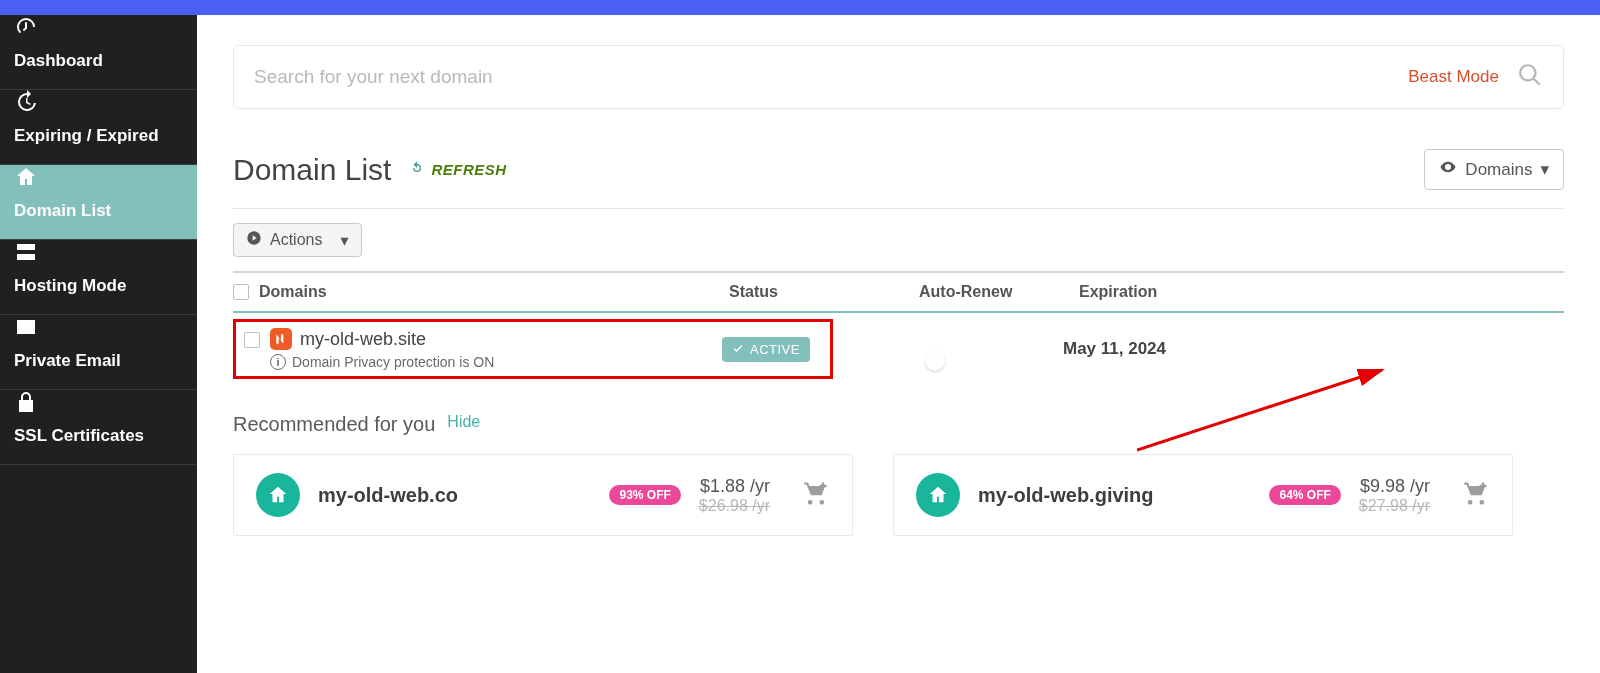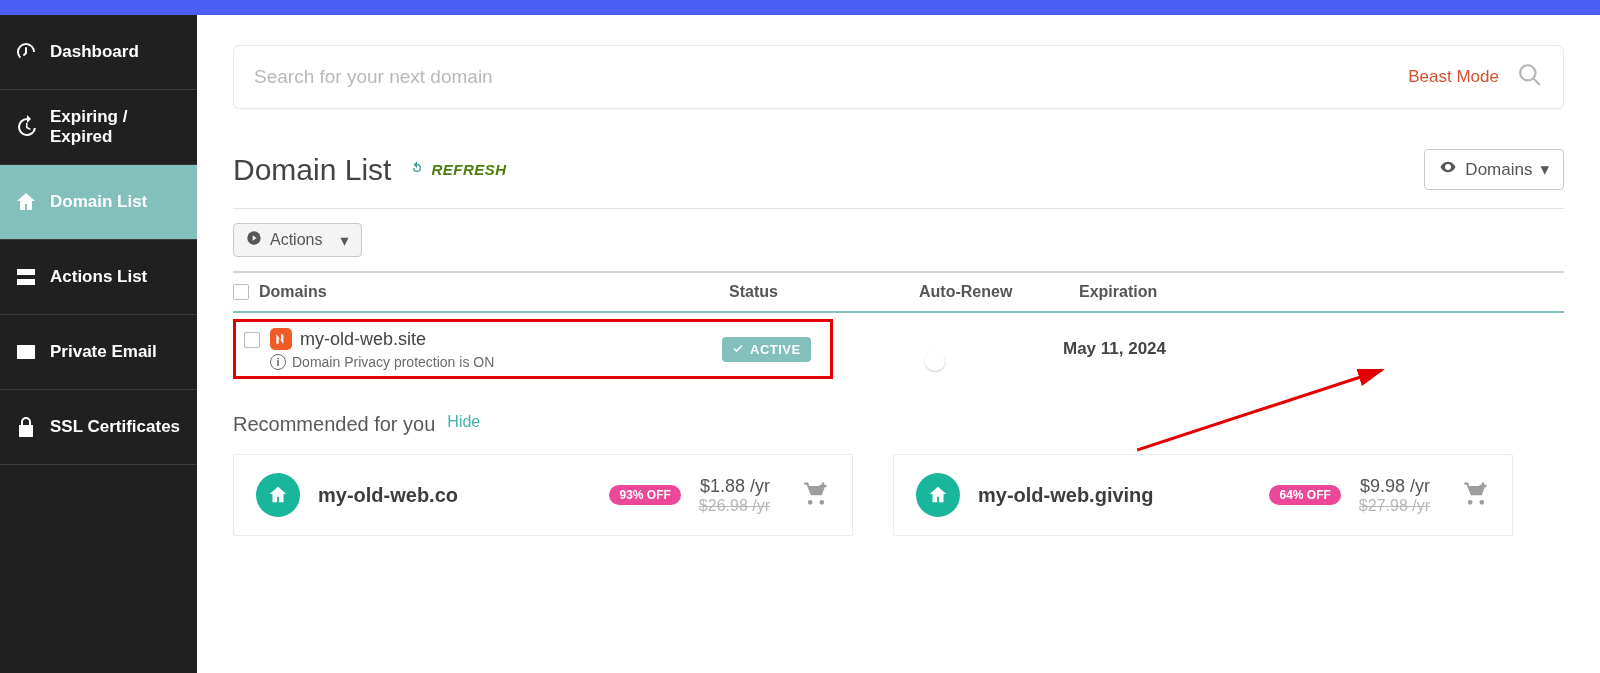--- a/index.html
+++ b/index.html
@@ -1,21 +1,21 @@
 <!DOCTYPE html>
 <html><head>
 <meta charset="utf-8">
 <style>
   * { box-sizing: border-box; margin: 0; padding: 0; }
   body { font-family: -apple-system, BlinkMacSystemFont, "Segoe UI", Arial, sans-serif; background: #fff; color: #333; }
   .topbar { height: 15px; background: #4b5ff5; width: 100%; }
   .page { display: flex; min-height: 658px; }
   
   .sidebar { width: 197px; background: #202020; color: #fdfdfd; display: flex; flex-direction: column; }
-  .sidebar-item { display: flex; align-items: center; height: 75px; padding: 0 14px; gap: 12px; font-size: 17px; font-weight: 600; border-bottom: 1px solid #3a3a3a; cursor: pointer; position: relative; }
+  .sidebar-item { display: flex; height: 75px; padding: 0 14px; gap: 12px; font-size: 17px; font-weight: 600; border-bottom: 1px solid #3a3a3a; cursor: pointer; position: relative; flex-direction: column; }
   .sidebar-item.active { background: #83c0bc; }
   .sidebar-item.active::after {
     content: ""; position: absolute; right: -10px; top: 50%; transform: translateY(-50%);
     width: 0; height: 0; border-top: 10px solid transparent; border-bottom: 10px solid transparent; border-left: 10px solid #83c0bc;
   }
   .sidebar .icon { width: 24px; height: 24px; display: inline-flex; align-items: center; justify-content: center; }
   
   .main { flex: 1; padding: 30px 36px; background: #fff; }
   .search-wrap { display: flex; align-items: center; border: 1px solid #e8e8e8; border-radius: 6px; padding: 16px 20px; box-shadow: 0 1px 3px rgba(0,0,0,0.03); margin-bottom: 40px; }
   .search-input { flex: 1; border: none; outline: none; font-size: 19px; color: #555; }
@@ -37,21 +37,21 @@
   .col-exp { flex: 0 0 220px; }
   .col-manage { flex: 1; text-align: right; }
   .chk { width: 16px; height: 16px; border: 1px solid #bdbdbd; border-radius: 2px; display:inline-block; }
   .highlight-box { border: 3px solid #e40000; padding: 6px 8px; margin: 6px 0; }
   .domain-cell { display:flex; flex-direction:column; gap:4px; }
   .domain-line1 { display:flex; align-items:center; gap:8px; }
   .nc-ico { width:22px; height:22px; background:#f05a24; border-radius:5px; display:inline-flex; align-items:center; justify-content:center; color:#fff; font-weight:700; font-size:14px; }
   .domain-name { font-size: 18px; color:#444; }
   .privacy-line { display:flex; align-items:center; gap:6px; font-size:14px; color:#6a6a6a; margin-left: 0; }
   .info-ico { width:16px; height:16px; border:1.5px solid #6a6a6a; border-radius:50%; display:inline-flex; align-items:center; justify-content:center; font-size:11px; font-weight:700; }
-  .status-badge { background:#83c0bc; color:#fff; font-weight:700; letter-spacing:0.5px; font-size:13px; border-radius:4px; padding:5px 10px; display:inline-flex; align-items:center; gap:6px; }
+  .status-badge { background:#83c0bc; color:#fff; font-weight:400; letter-spacing:0.5px; font-size:13px; border-radius:4px; padding:5px 10px; display:inline-flex; align-items:center; gap:6px; }
   .toggle { width:46px; height:24px; background:#d7d7d7; border-radius:14px; position:relative; cursor:pointer; }
   .toggle .knob { position:absolute; left:2px; top:2px; width:20px; height:20px; background:#fff; border-radius:50%; box-shadow:0 1px 2px rgba(0,0,0,0.2); }
   .exp-date { font-size:17px; color:#444; font-weight:600; }
   .manage-btn { border:1px solid #c9c9c9; background:#f6f6f6; border-radius:4px; padding:8px 14px; font-size:14px; font-weight:700; letter-spacing:0.5px; color:#575757; cursor:pointer; }
   .recommend-header { display:flex; align-items:flex-start; gap:12px; margin: 28px 0 18px; font-size:20px; color:#595959; }
   .hide-link { color:#45b3ab; font-size:16px; cursor:pointer; }
   .cards { display:flex; gap:40px; }
   .card { flex:1; max-width:620px; border:1px solid #eaeaea; border-radius:2px; padding:18px 22px; display:flex; align-items:center; gap:18px; }
   .card-ico { width:44px; height:44px; border-radius:50%; background:#19b69b; display:inline-flex; align-items:center; justify-content:center; color:#fff; }
   .card-name { font-size:20px; font-weight:700; color:#3d3d3d; flex:1; }
@@ -94,21 +94,21 @@
           </svg>
       </span>
       <span>Domain List</span>
     </div>
     <div class="sidebar-item">
       <span class="icon">
         <svg width="24" height="24" viewBox="0 0 24 24">
             <path fill="#fdfdfd" d="M3 4h18v6H3V4zm0 10h18v6H3v-6zm2 2h2v2H5v-2zm0-10h2v2H5V6z"></path>
           </svg>
       </span>
-      <span>Actions List</span>
+      <span>Hosting Mode</span>
     </div>
     <div class="sidebar-item">
       <span class="icon">
         <svg width="24" height="24" viewBox="0 0 24 24">
             <path fill="#fdfdfd" d="M3 5h18v14H3V5zm9 7L4.5 6.5h15L12 12z"></path>
           </svg>
       </span>
       <span>Private Email</span>
     </div>
     <div class="sidebar-item">

